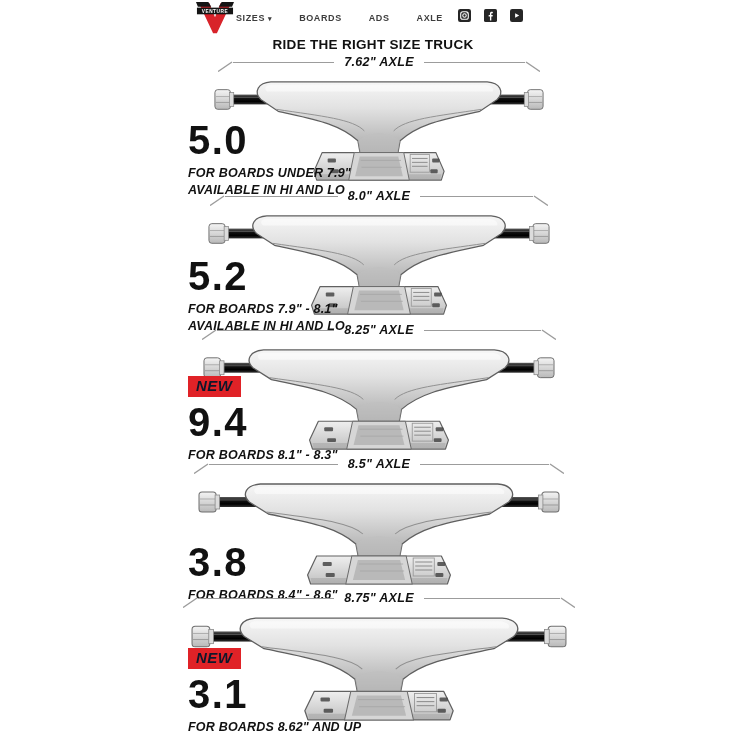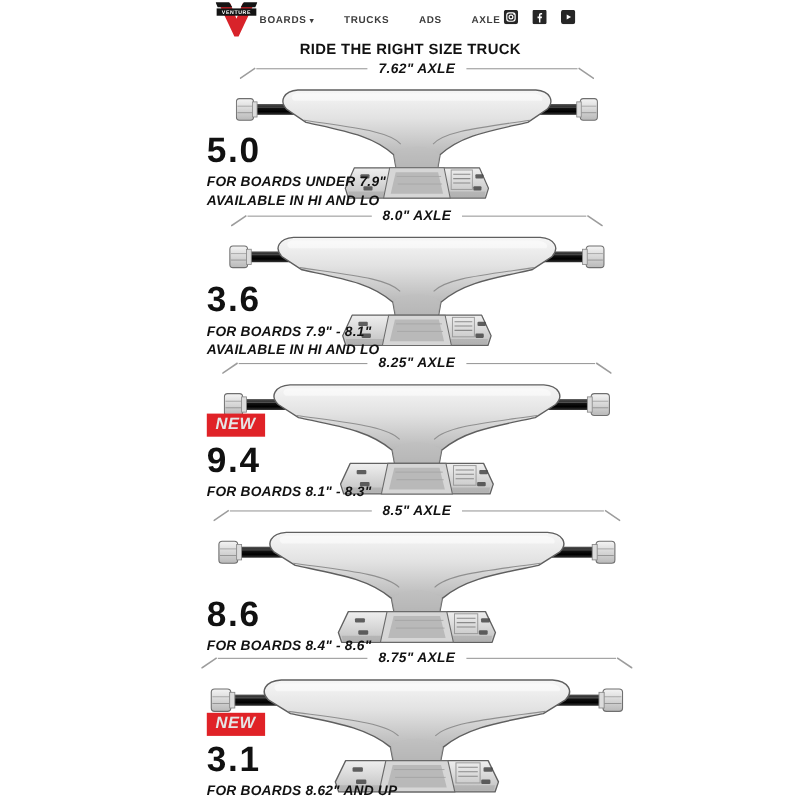--- a/index.html
+++ b/index.html
@@ -36,23 +36,23 @@
   .truck{position:absolute;top:14px;left:calc(50% + 13px);transform:translateX(-50%)}
   .s0 .truck{width:330px;height:114px}
   .s1 .truck{width:342px;height:114px}
   .s2 .truck{width:352px;height:115px}
   .s3 .truck{width:362px;height:116px}
   .s4 .truck{width:376px;height:118px}
 
   
   .text{position:absolute;left:188px}
   .s0 .text{top:64px}.s1 .text{top:66px}.s2 .text{top:52px}.s3 .text{top:84px}.s4 .text{top:56px}
-  .badge{display:inline-block;background:#e02227;color:#e5e5e5;font-weight:bold;font-style:italic;
+  .badge{display:inline-block;background:#e02227;color:#0f172a;font-weight:bold;font-style:italic;
     font-size:15px;line-height:1.2;padding:1px 8px 2px;letter-spacing:.5px;margin-bottom:5px}
-  .size{font-size:32px;font-weight:bold;letter-spacing:1.5px;line-height:1;color:#111}
+  .size{font-size:40px;font-weight:bold;letter-spacing:1.5px;line-height:1;color:#111}
   .desc{font-size:12.5px;font-weight:bold;font-style:italic;letter-spacing:.2px;
     line-height:1.15;margin-top:3px;color:#111;white-space:nowrap}
   .desc.first{margin-top:6px}
 </style>
 </head>
 <body>
 
 <svg width="0" height="0" style="position:absolute" aria-hidden="true">
   <defs>
     <linearGradient id="gAxle" x1="0" y1="0" x2="0" y2="1">
@@ -120,22 +120,22 @@
   <svg viewBox="0 0 40 36">
     <polygon points="3,2 14,2 20,17 26,2 37,2 22,34 18,34" fill="#d8232a"></polygon>
     <polygon points="0,1 13,1 16,6 2,6" fill="#141414"></polygon>
     <polygon points="27,1 40,1 38,6 24,6" fill="#141414"></polygon>
     <rect x="1" y="7" width="38" height="7" fill="#141414"></rect>
     <text x="20" y="12.4" text-anchor="middle" font-size="5" fill="#ffffff" font-family="Liberation Sans, sans-serif" font-weight="bold" letter-spacing=".6">VENTURE</text>
   </svg>
 </div>
 
 <div class="nav">
-  <span class="nav-item"><span>BOARDS</span><span class="caret">▾</span></span>
-  <span class="nav-item">TRUCKS</span>
+  <span class="nav-item"><span>SIZES</span><span class="caret">▾</span></span>
+  <span class="nav-item">BOARDS</span>
   <span class="nav-item">ADS</span>
   <span class="nav-item">AXLE</span>
 </div>
 
 <div class="social">
   <svg viewBox="0 0 24 24">
     <rect width="24" height="24" rx="4" fill="#262626"></rect>
     <rect x="5" y="5" width="14" height="14" rx="4" fill="none" stroke="#fff" stroke-width="2"></rect>
     <circle cx="12" cy="12" r="3.2" fill="none" stroke="#fff" stroke-width="2"></circle>
     <circle cx="17.2" cy="6.8" r="1.4" fill="#fff"></circle>
@@ -183,21 +183,21 @@
     <span class="lbl">8.0" AXLE</span>
     <div class="seg"></div>
     <svg width="15" height="11">
         <line x1="1" y1="1" x2="15" y2="10.5" stroke="#9c9c9c" stroke-width="1.4"></line>
       </svg>
   </div>
   <svg class="truck" viewBox="0 0 360 116" preserveAspectRatio="none">
       <use href="#truckShape"></use>
     </svg>
   <div class="text">
-    <div class="size">3.6</div>
+    <div class="size">5.2</div>
     <div class="desc first">FOR BOARDS 7.9" - 8.1"</div>
     <div class="desc">AVAILABLE IN HI AND LO</div>
   </div>
 </div>
 
 <div class="sec s2">
   <div class="dim">
     <svg width="15" height="11">
         <line x1="0" y1="10.5" x2="14" y2="1" stroke="#9c9c9c" stroke-width="1.4"></line>
       </svg>
@@ -227,21 +227,21 @@
     <span class="lbl">8.5" AXLE</span>
     <div class="seg"></div>
     <svg width="15" height="11">
         <line x1="1" y1="1" x2="15" y2="10.5" stroke="#9c9c9c" stroke-width="1.4"></line>
       </svg>
   </div>
   <svg class="truck" viewBox="0 0 360 116" preserveAspectRatio="none">
       <use href="#truckShape"></use>
     </svg>
   <div class="text">
-    <div class="size">8.6</div>
+    <div class="size">3.8</div>
     <div class="desc first">FOR BOARDS 8.4" - 8.6"</div>
   </div>
 </div>
 
 <div class="sec s4">
   <div class="dim">
     <svg width="15" height="11">
         <line x1="0" y1="10.5" x2="14" y2="1" stroke="#9c9c9c" stroke-width="1.4"></line>
       </svg>
     <div class="seg"></div>

